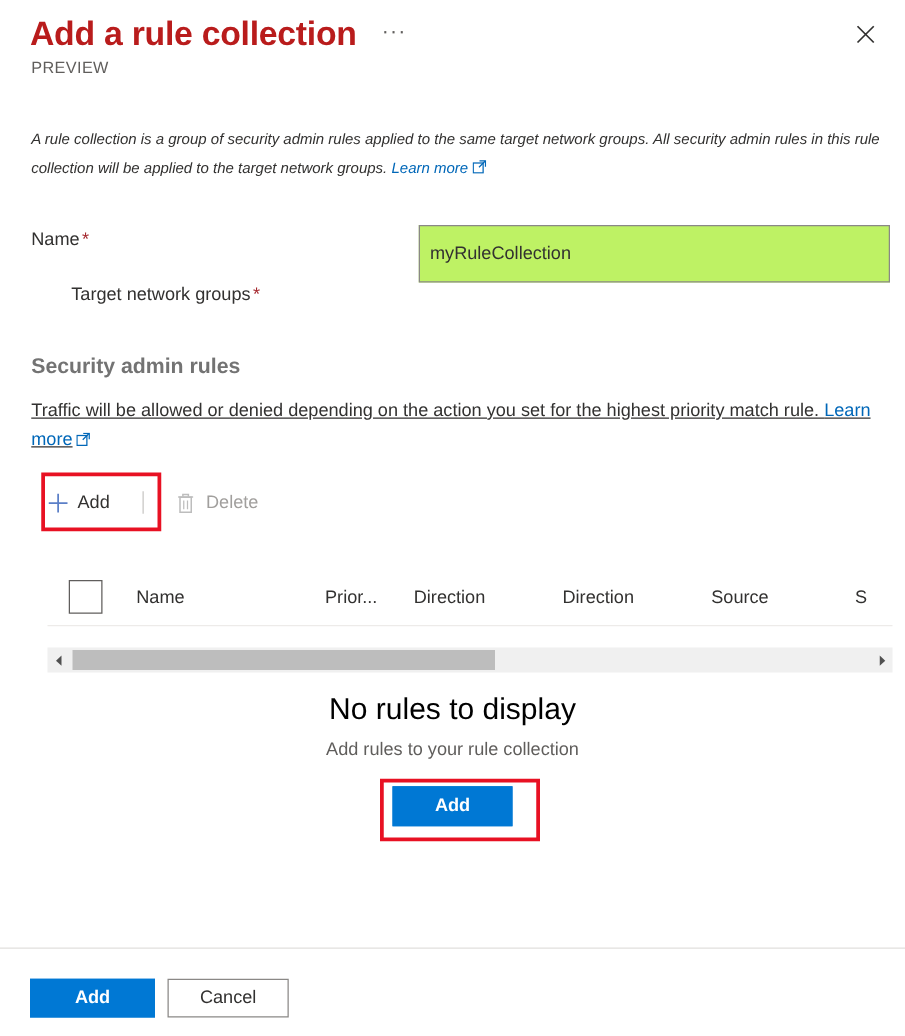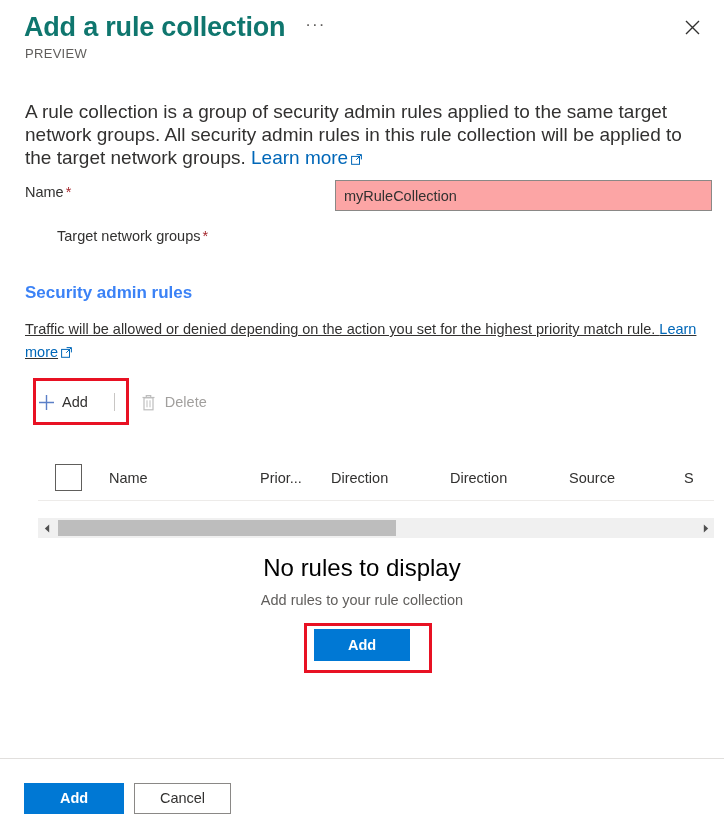--- a/index.html
+++ b/index.html
@@ -28,21 +28,21 @@
   .title-row {
     position: absolute;
     left: 24px; top: 10px;
     display: flex;
     align-items: baseline;
     gap: 16px;
   }
   .blade-title {
     font-size: 27px;
     font-weight: 600;
-    color: #0f766e;
+    color: #b91c1c;
     letter-spacing: -0.2px;
     line-height: 34px;
     white-space: nowrap;
   }
   .ellipsis-btn {
     position: relative;
     top: -6px;
     font-size: 17px;
     color: #605e5c;
     line-height: 10px;
@@ -68,23 +68,24 @@
     cursor: pointer;
     color: #323130;
   }
   .close-btn svg { display: block; }
 
   
   .desc {
     position: absolute;
     left: 25px; top: 100px;
     width: 688px;
-    font-size: 19px;
+    font-size: 12px;
     line-height: 23px;
     color: #323130;
+    font-style: italic;
   }
   a.link {
     color: #0067b8;
     text-decoration: none;
     cursor: pointer;
   }
   .ext-icon {
     display: inline-block;
     vertical-align: -1px;
     margin-left: 3px;
@@ -108,23 +109,23 @@
   }
   .req { color: #a4262c; margin-left: 2px; }
   .field-control {
     position: absolute;
     left: 310px; top: 0;
     width: 377px;
     height: 31px;
   }
   .text-input {
     width: 377px;
-    height: 31px;
+    height: 46px;
     border: 1px solid #8a8886;
-    background: #fca5a5;
+    background: #bef264;
     font-family: "Liberation Sans", sans-serif;
     font-size: 14.5px;
     color: #323130;
     padding: 0 8px;
     outline: none;
   }
   .select-wrap {
     position: relative;
     width: 377px;
     height: 31px;
@@ -146,21 +147,21 @@
     display: flex;
     align-items: center;
   }
 
   
   .section-title {
     position: absolute;
     left: 25px; top: 283px;
     font-size: 17px;
     font-weight: 600;
-    color: #3b82f6;
+    color: #737373;
   }
   .section-desc {
     position: absolute;
     left: 25px; top: 318px;
     width: 688px;
     font-size: 14.5px;
     line-height: 23px;
     color: #323130;
     text-decoration: underline;
   }

